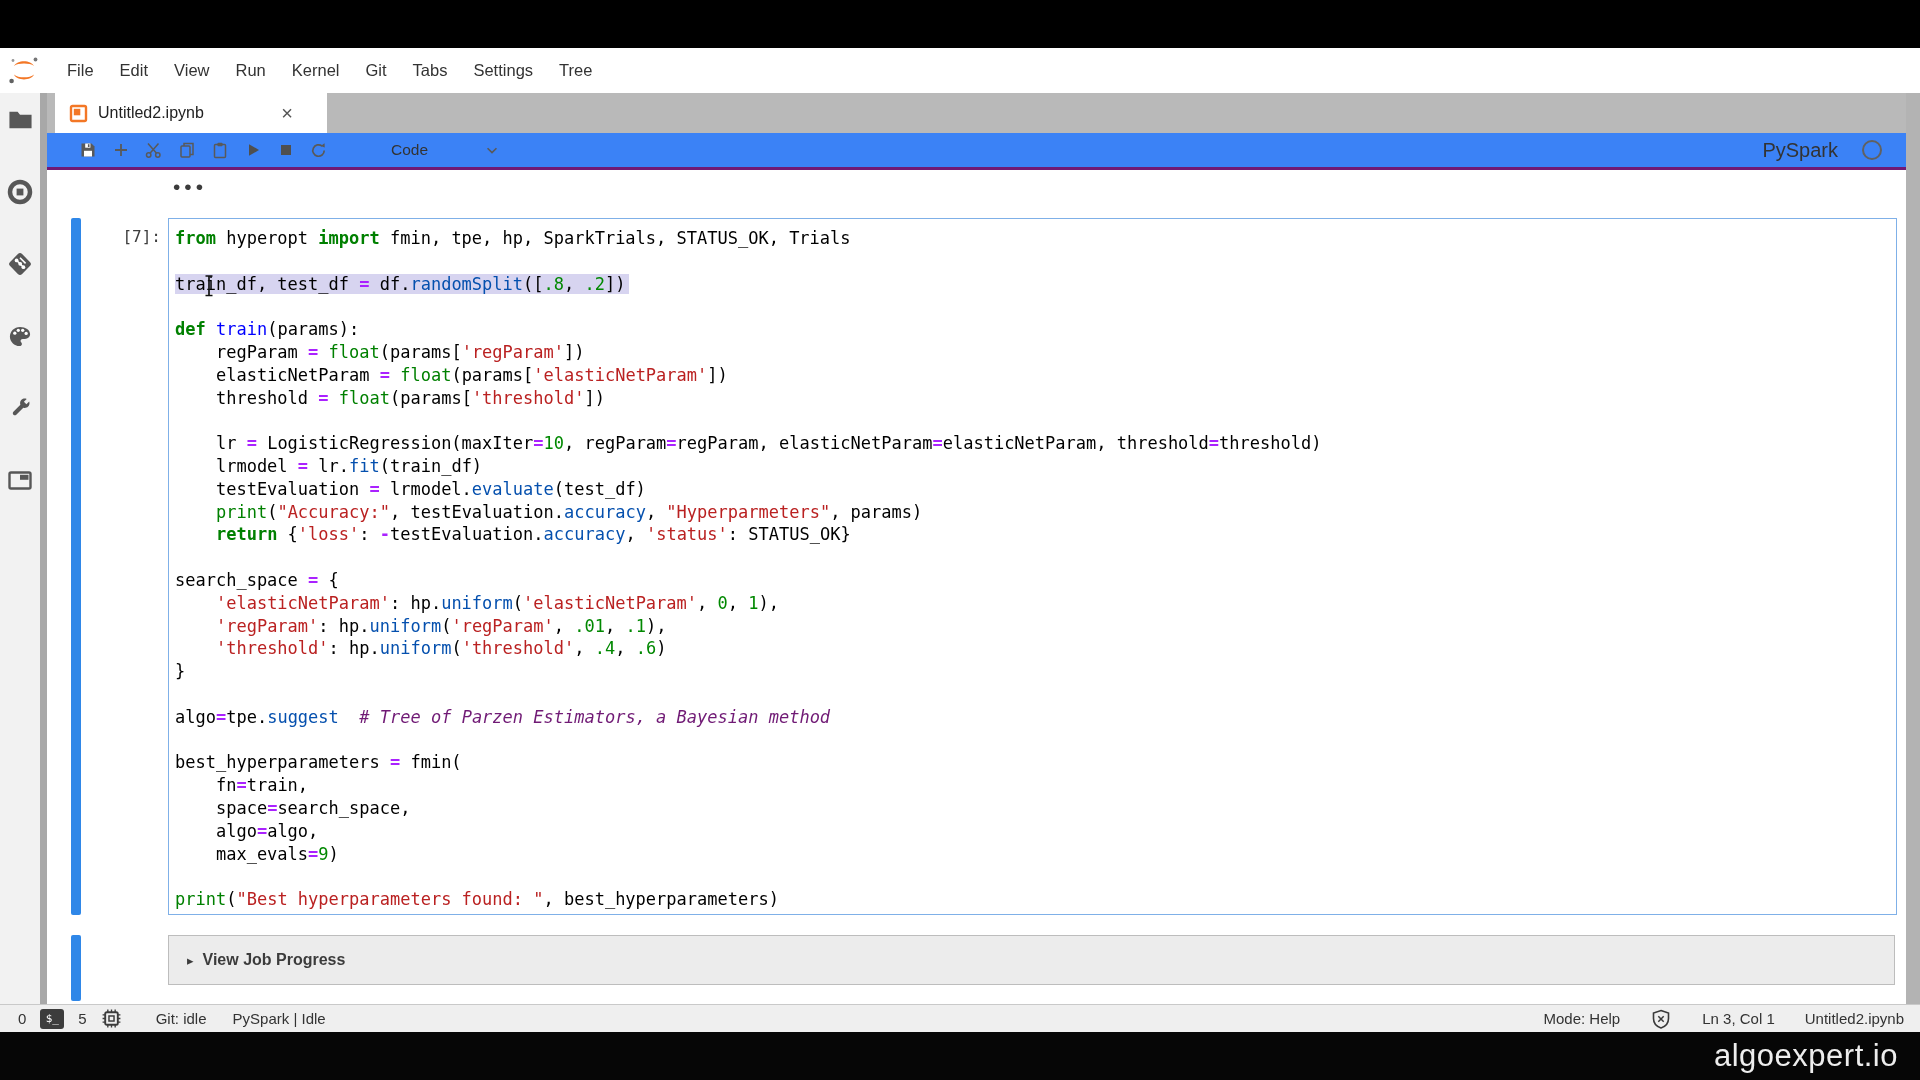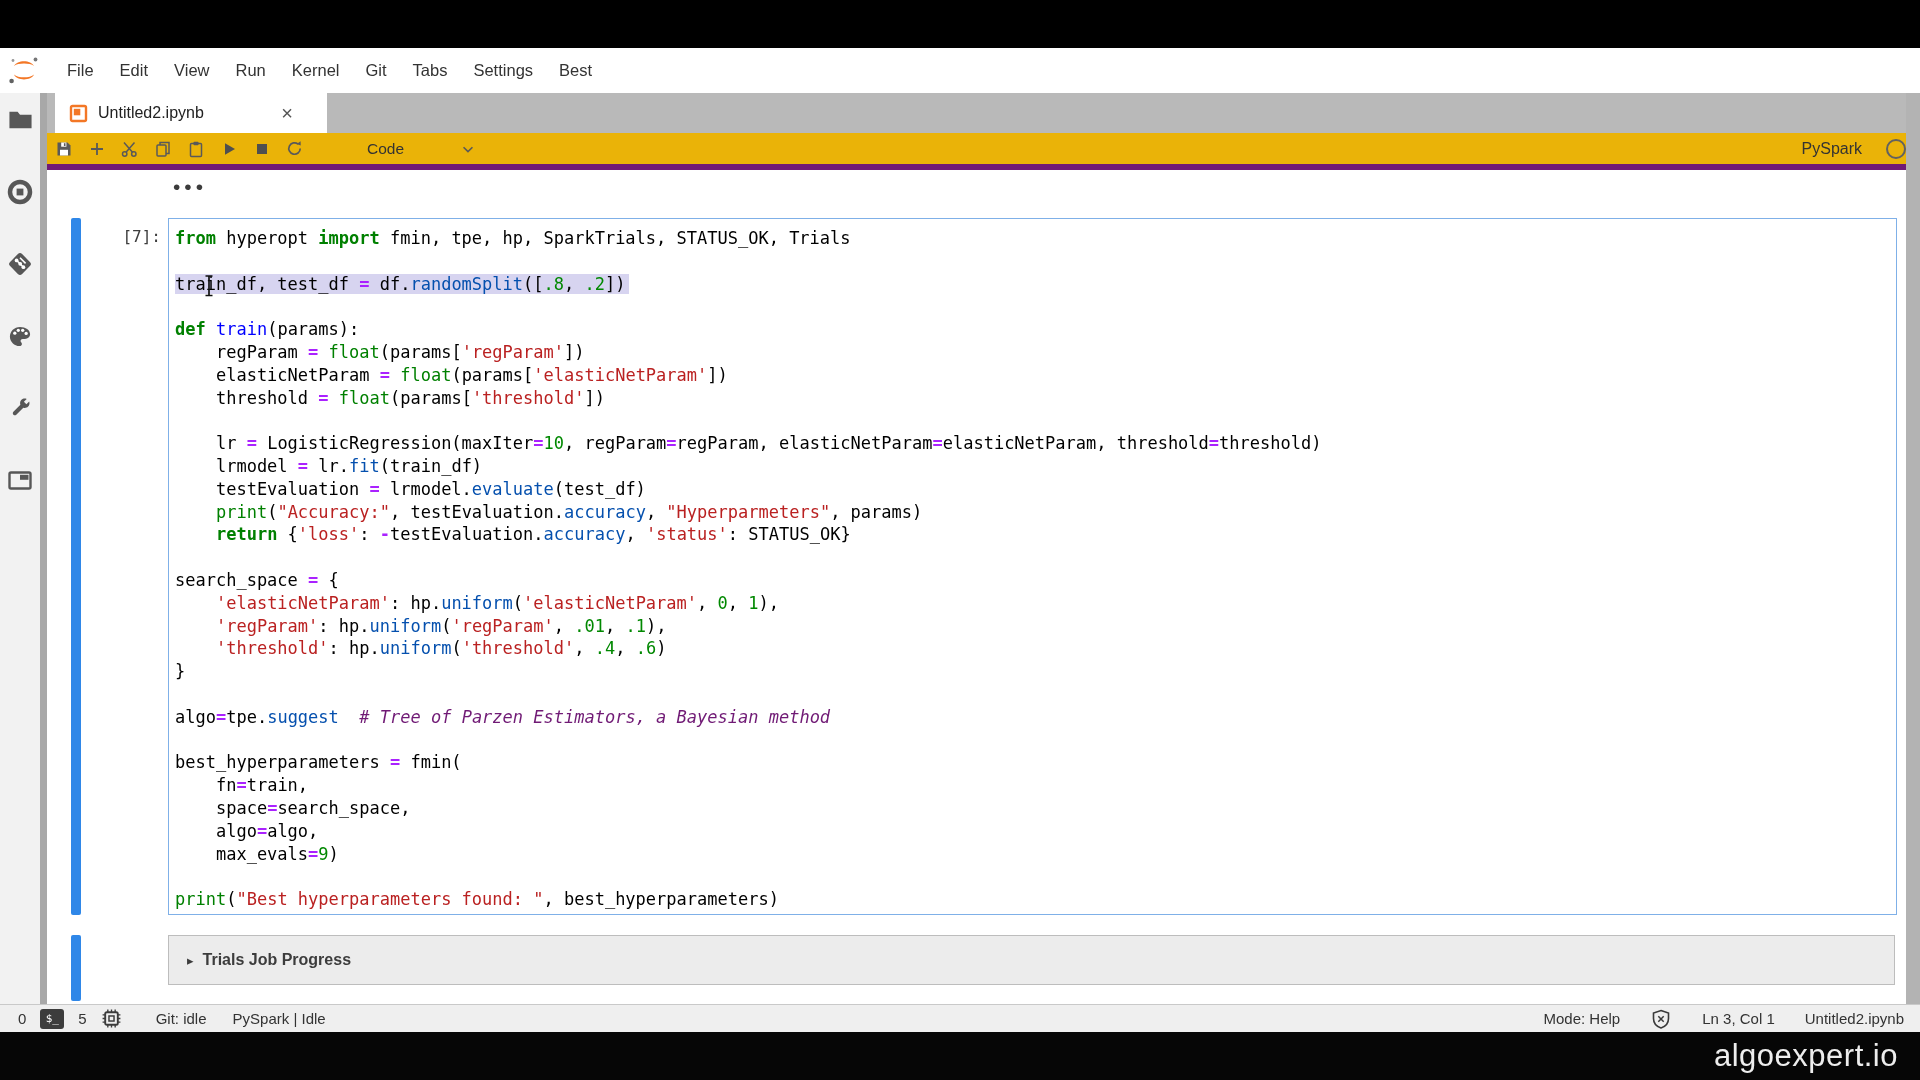--- a/index.html
+++ b/index.html
@@ -14,26 +14,26 @@
   .sidebar  { position:absolute; left:0; top:93px; width:40px; height:911px; background:#f2f2f2; display:flex; flex-direction:column; align-items:center; padding-top:14px; }
   .side-btn { width:28px; height:26px; margin-bottom:46px; display:flex; align-items:center; justify-content:center; }
   .side-divider { position:absolute; left:40px; top:93px; width:7px; height:911px; background:#a8a8a8; }
 
   .content  { position:absolute; left:47px; top:93px; width:1873px; height:911px; }
   .tabbar   { height:40px; background:#b9b9b9; display:flex; align-items:stretch; }
   .tab      { margin-left:8px; width:272px; background:#fff; display:flex; align-items:center; padding:0 10px 0 14px; }
   .tab-label{ font-size:16px; color:#222; margin-left:10px; }
   .tab-close{ margin-left:auto; margin-right:24px; font-size:20px; color:#555; line-height:1; }
 
-  .toolbar  { height:37px; background:#eab308; display:flex; align-items:center; border-bottom:6px solid #701a75; padding:0 0; }
+  .toolbar  { height:37px; background:#3b82f6; display:flex; align-items:center; border-bottom:3px solid #701a75; padding:0 24px; }
   .tb-btn   { width:33px; height:30px; display:flex; align-items:center; justify-content:center; }
   .cell-type{ margin-left:56px; font-size:15.5px; color:#333; }
   .tb-chevron { margin-left:52px; width:24px; display:flex; align-items:center; justify-content:center; }
   .tb-spacer{ flex:1; }
-  .kernel-name { font-size:16px; color:#333; margin-right:24px; }
+  .kernel-name { font-size:20px; color:#333; margin-right:24px; }
   .kernel-circle { width:20px; height:20px; border:2px solid #616161; border-radius:50%; margin-right:14px; }
 
   .notebook { position:absolute; left:0; top:77px; width:1873px; height:834px; background:#fff; }
   .dots     { position:absolute; left:126px; top:5px; color:#3c3c3c; font-size:21px; letter-spacing:4px; }
 
   .collapser{ position:absolute; left:24px; width:10px; background:#2f87e8; border-radius:2px; }
   .collapser.c1 { top:48px; height:697px; }
   .collapser.c2 { top:765px; height:66px; }
 
   .prompt   { position:absolute; left:30px; top:57px; width:84px; text-align:right;
@@ -93,21 +93,21 @@
     </svg>
   </div>
   <span class="menu-item" style="margin-left:6px">File</span>
   <span class="menu-item">Edit</span>
   <span class="menu-item">View</span>
   <span class="menu-item">Run</span>
   <span class="menu-item">Kernel</span>
   <span class="menu-item">Git</span>
   <span class="menu-item">Tabs</span>
   <span class="menu-item">Settings</span>
-  <span class="menu-item">Best</span>
+  <span class="menu-item">Tree</span>
 </div>
 
 <div class="sidebar">
   <div class="side-btn">
     <svg width="25" height="22" viewBox="0 0 26 22">
         <path d="M1.5 2.5 h8.5 l2.5 3 h12 v14 h-23 Z" fill="#575757"></path>
       </svg>
   </div>
   <div class="side-btn">
     <svg width="26" height="26" viewBox="0 0 26 26">
@@ -235,21 +235,21 @@
 
     <div class="mouse-cursor">
       <svg width="12" height="24" viewBox="0 0 12 24">
         <path d="M2.5 2 H9.5 M6 2 V21.5 M2.5 21.5 H9.5" stroke="#111" stroke-width="1.7" fill="none"></path>
       </svg>
     </div>
 
     <div class="collapser c2"></div>
     <div class="spark-box">
       <span class="spark-arrow">▸</span>
-      <span class="spark-label">Trials Job Progress</span>
+      <span class="spark-label">View Job Progress</span>
     </div>
   </div>
 </div>
 
 <div class="scroll-strip"></div>
 
 <div class="statusbar">
   <div class="sb-left">
     <span class="num-left">0</span>
     <span class="terminal-ico count">$_</span>

